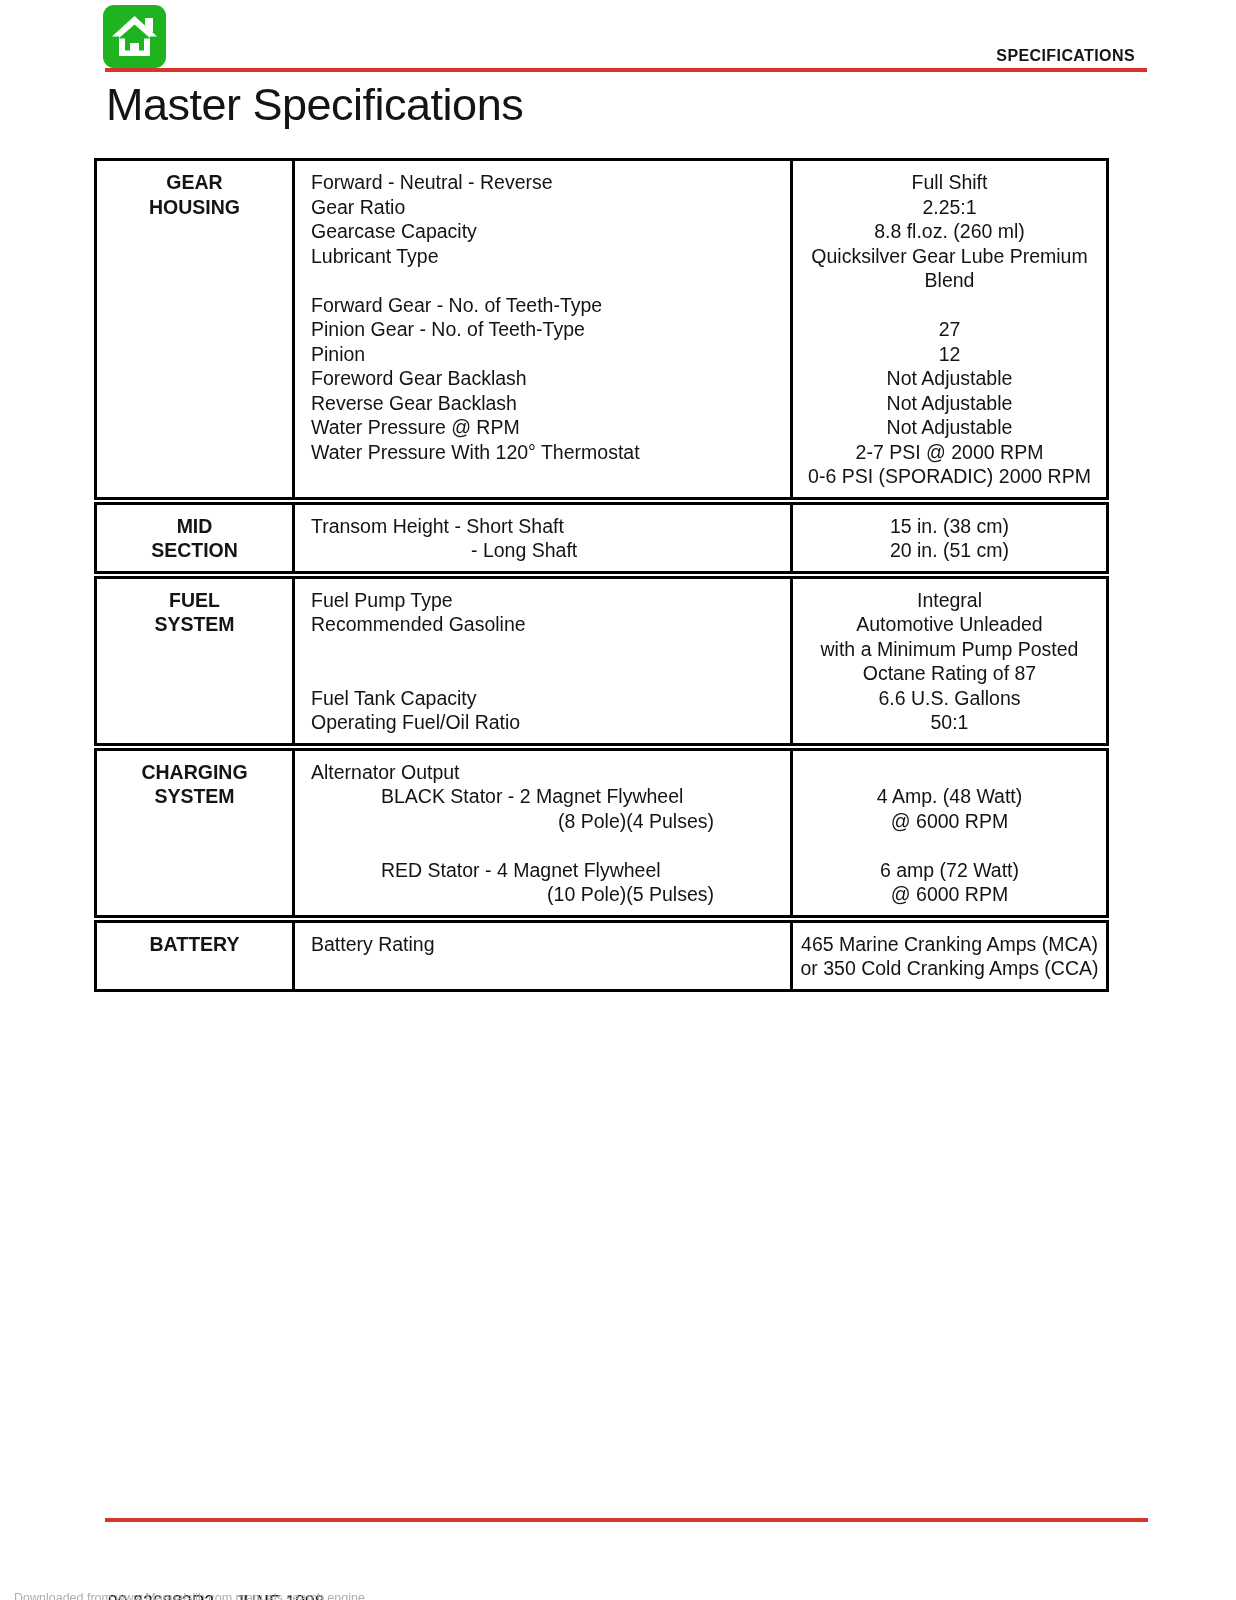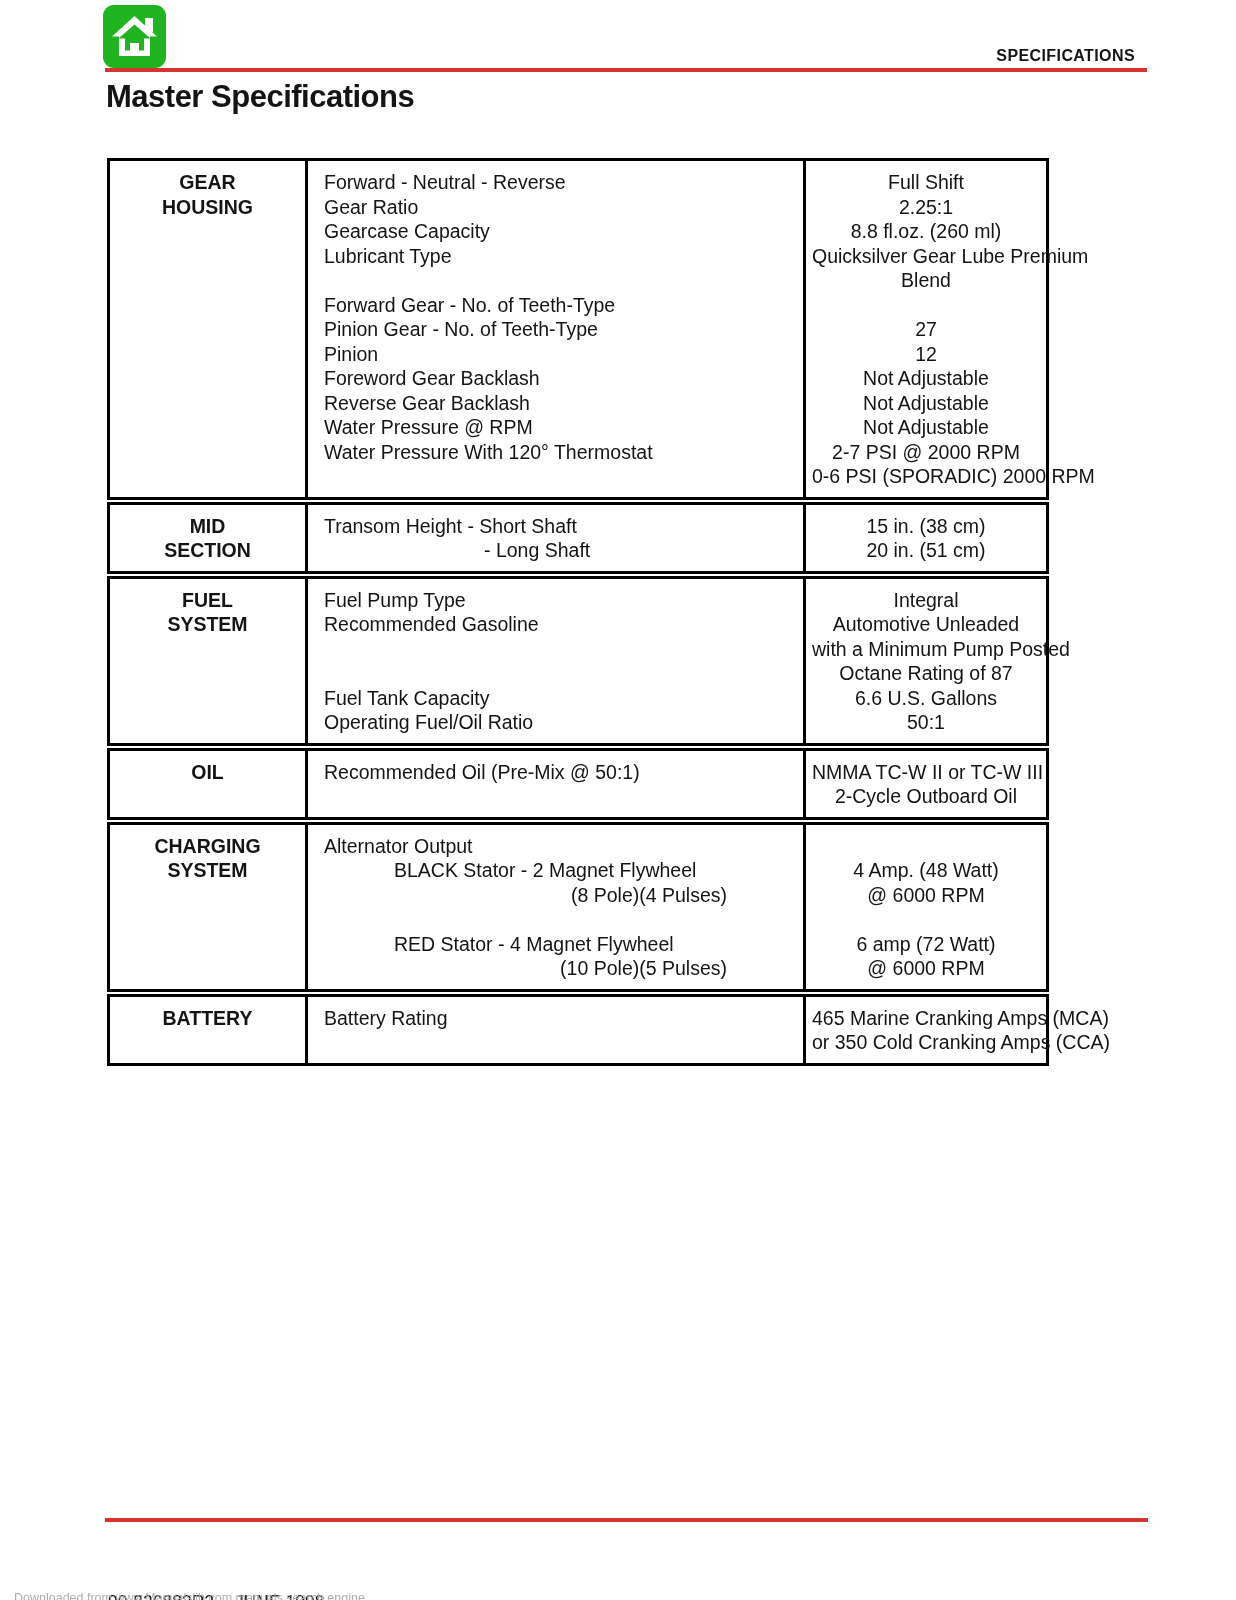--- a/index.html
+++ b/index.html
@@ -10,25 +10,25 @@
   }
   
   .home-icon { position:absolute; left:103px; top:5px; width:63px; height:63px; cursor:pointer; }
   .header-rule { position:absolute; left:105px; top:68px; width:1042px; height:4px; }
   .header-label {
     position:absolute; top:47px; right:101px;
     font-size:16px; font-weight:bold; letter-spacing:0.4px;
   }
   .page-title {
     position:absolute; left:106px; top:79px;
-    font-size:31px; font-weight:bold; letter-spacing:-0.5px;
+    font-size:45px; font-weight:normal; letter-spacing:-0.5px;
   }
   
   table.spec-table {
-    position:absolute; left:107px; top:158px; width:942px;
+    position:absolute; left:94px; top:158px; width:1015px;
     border-collapse:collapse; table-layout:fixed;
   }
   table.spec-table, table.spec-table td { border:3px solid #000; }
   table.spec-table tr.section > td { border-bottom:8px double #000; }
   table.spec-table tr.section:last-child > td { border-bottom:3px solid #000; }
   td { vertical-align:top; }
   td.cat {
     width:187px; text-align:center; font-weight:bold; font-size:19.5px;
     line-height:24.5px; padding:9px 4px 8px 4px; white-space:pre-line;
   }
@@ -128,31 +128,20 @@
           <td class="values">
             <div class="val">Integral</div>
             <div class="val">Automotive Unleaded</div>
             <div class="val">with a Minimum Pump Posted</div>
             <div class="val">Octane Rating of 87</div>
             <div class="val">6.6 U.S. Gallons</div>
             <div class="val">50:1</div>
           </td>
         </tr>
         <tr class="section">
-          <td class="cat">OIL</td>
-          <td class="labels">
-            <div class="lbl">Recommended Oil (Pre-Mix @ 50:1)</div>
-            <div class="lbl">&nbsp;</div>
-          </td>
-          <td class="values">
-            <div class="val">NMMA TC-W II or TC-W III</div>
-            <div class="val">2-Cycle Outboard Oil</div>
-          </td>
-        </tr>
-        <tr class="section">
           <td class="cat">CHARGING
 SYSTEM</td>
           <td class="labels">
             <div class="lbl">Alternator Output</div>
             <div class="lbl indent">BLACK Stator - 2 Magnet Flywheel</div>
             <div class="lbl align-end">(8 Pole)(4 Pulses)</div>
             <div class="lbl">&nbsp;</div>
             <div class="lbl indent">RED Stator - 4 Magnet Flywheel</div>
             <div class="lbl align-end">(10 Pole)(5 Pulses)</div>
           </td>

